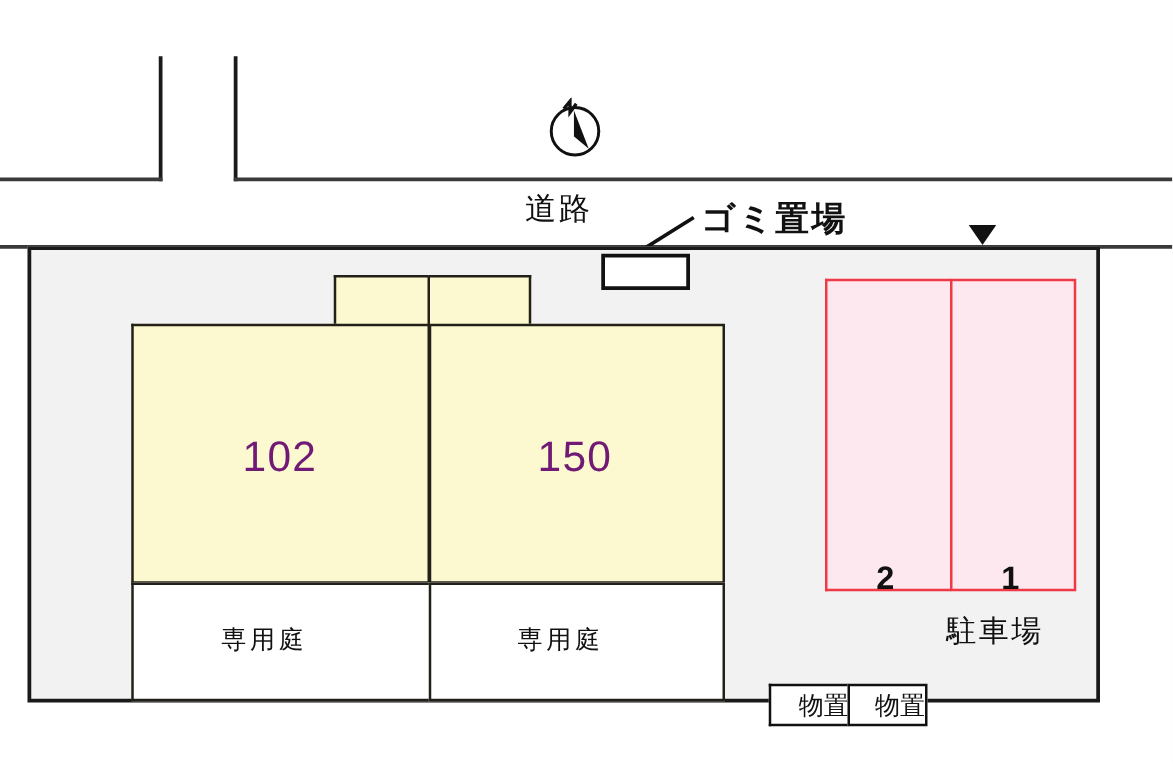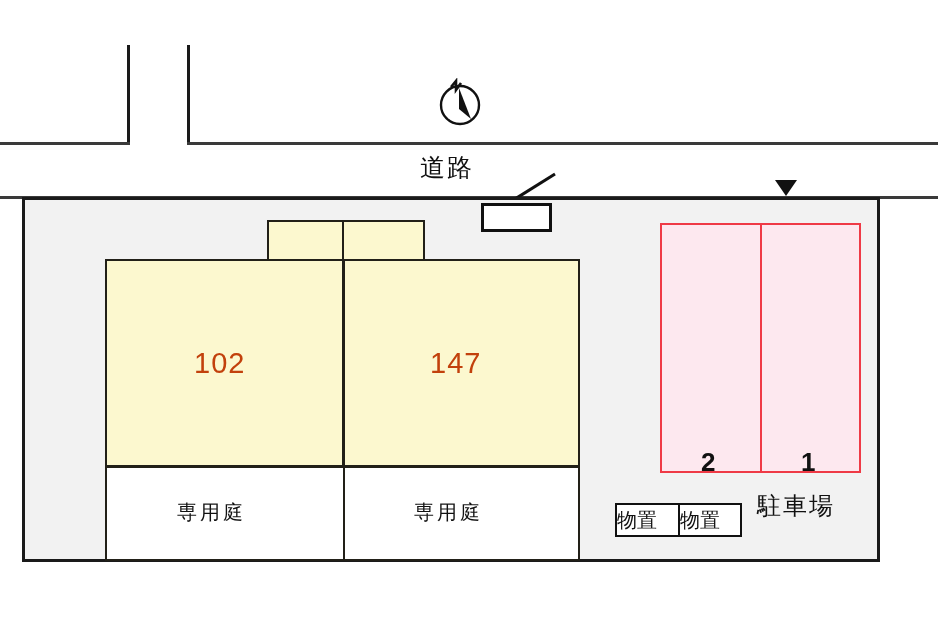--- a/index.html
+++ b/index.html
@@ -60,23 +60,23 @@
     box-sizing: border-box;
     background: #fcf8cf;
     border: 2px solid #222018;
   }
   .unit-notch {
     position: absolute;
     box-sizing: border-box;
     background: #fcf8cf;
   }
   .unit-label {
-    font-size: 29px;
+    font-size: 34px;
     letter-spacing: 1px;
-    color: #c2410c;
+    color: #701a75;
   }
 
   
   .garden {
     position: absolute;
     box-sizing: border-box;
     background: #ffffff;
     border: 2px solid #222018;
   }
   .garden-label {
@@ -104,21 +104,22 @@
   }
 
   
   .storage {
     position: absolute;
     box-sizing: border-box;
     background: #ffffff;
     border: 2px solid #111111;
     display: flex;
     align-items: center;
-    justify-content: flex-start;
+    justify-content: flex-end;
+    margin-top: 44px;
   }
   .storage-label {
     font-size: 20px;
     color: #111111;
     letter-spacing: 0px;
   }
 
   
   .trash-box {
     position: absolute;
@@ -169,34 +170,35 @@
   </div>
 
   <div class="lbl road-label" style="left:420px; top:155px;">道路</div>
 
   <div class="entrance-marker" style="left:775px; top:180px;"></div>
 
   <svg class="leader" style="left:505px; top:172px; width:60px; height:34px;">
     <line x1="2" y1="32" x2="50" y2="2" stroke="#111111" stroke-width="3"></line>
   </svg>
 
+  <div class="lbl trash-label" style="left:561px; top:162px;">ゴミ置場</div>
 
   <div class="site" style="left:22px; top:197px; width:858px; height:365px;"></div>
 
   <div class="trash-box" style="left:481px; top:203px; width:71px; height:29px;"></div>
 
   <div class="unit-notch" style="left:267px; top:220px; width:77px; height:42px;
               border-top:2px solid #222018; border-left:2px solid #222018;"></div>
   <div class="unit" style="left:105px; top:259px; width:239px; height:208px; border-right:none;"></div>
   <div class="lbl unit-label" style="left:194px; top:349px;">102</div>
 
   <div class="unit-notch" style="left:343px; top:220px; width:82px; height:42px;
               border-top:2px solid #222018; border-right:2px solid #222018;"></div>
   <div class="unit" style="left:343px; top:259px; width:237px; height:208px;"></div>
-  <div class="lbl unit-label" style="left:430px; top:349px;">147</div>
+  <div class="lbl unit-label" style="left:430px; top:349px;">150</div>
 
   <div class="line-v" style="left:342px; top:221px; width:2px; height:339px; background:#222018;"></div>
 
   <div class="garden" style="left:105px; top:466px; width:239px; height:95px; border-right:none;"></div>
   <div class="lbl garden-label" style="left:177px; top:502px;">専用庭</div>
 
   <div class="garden" style="left:343px; top:466px; width:237px; height:95px;"></div>
   <div class="lbl garden-label" style="left:414px; top:502px;">専用庭</div>
 
   <div class="stall" style="left:660px; top:223px; width:101px; height:250px; border-right:none;"></div>

